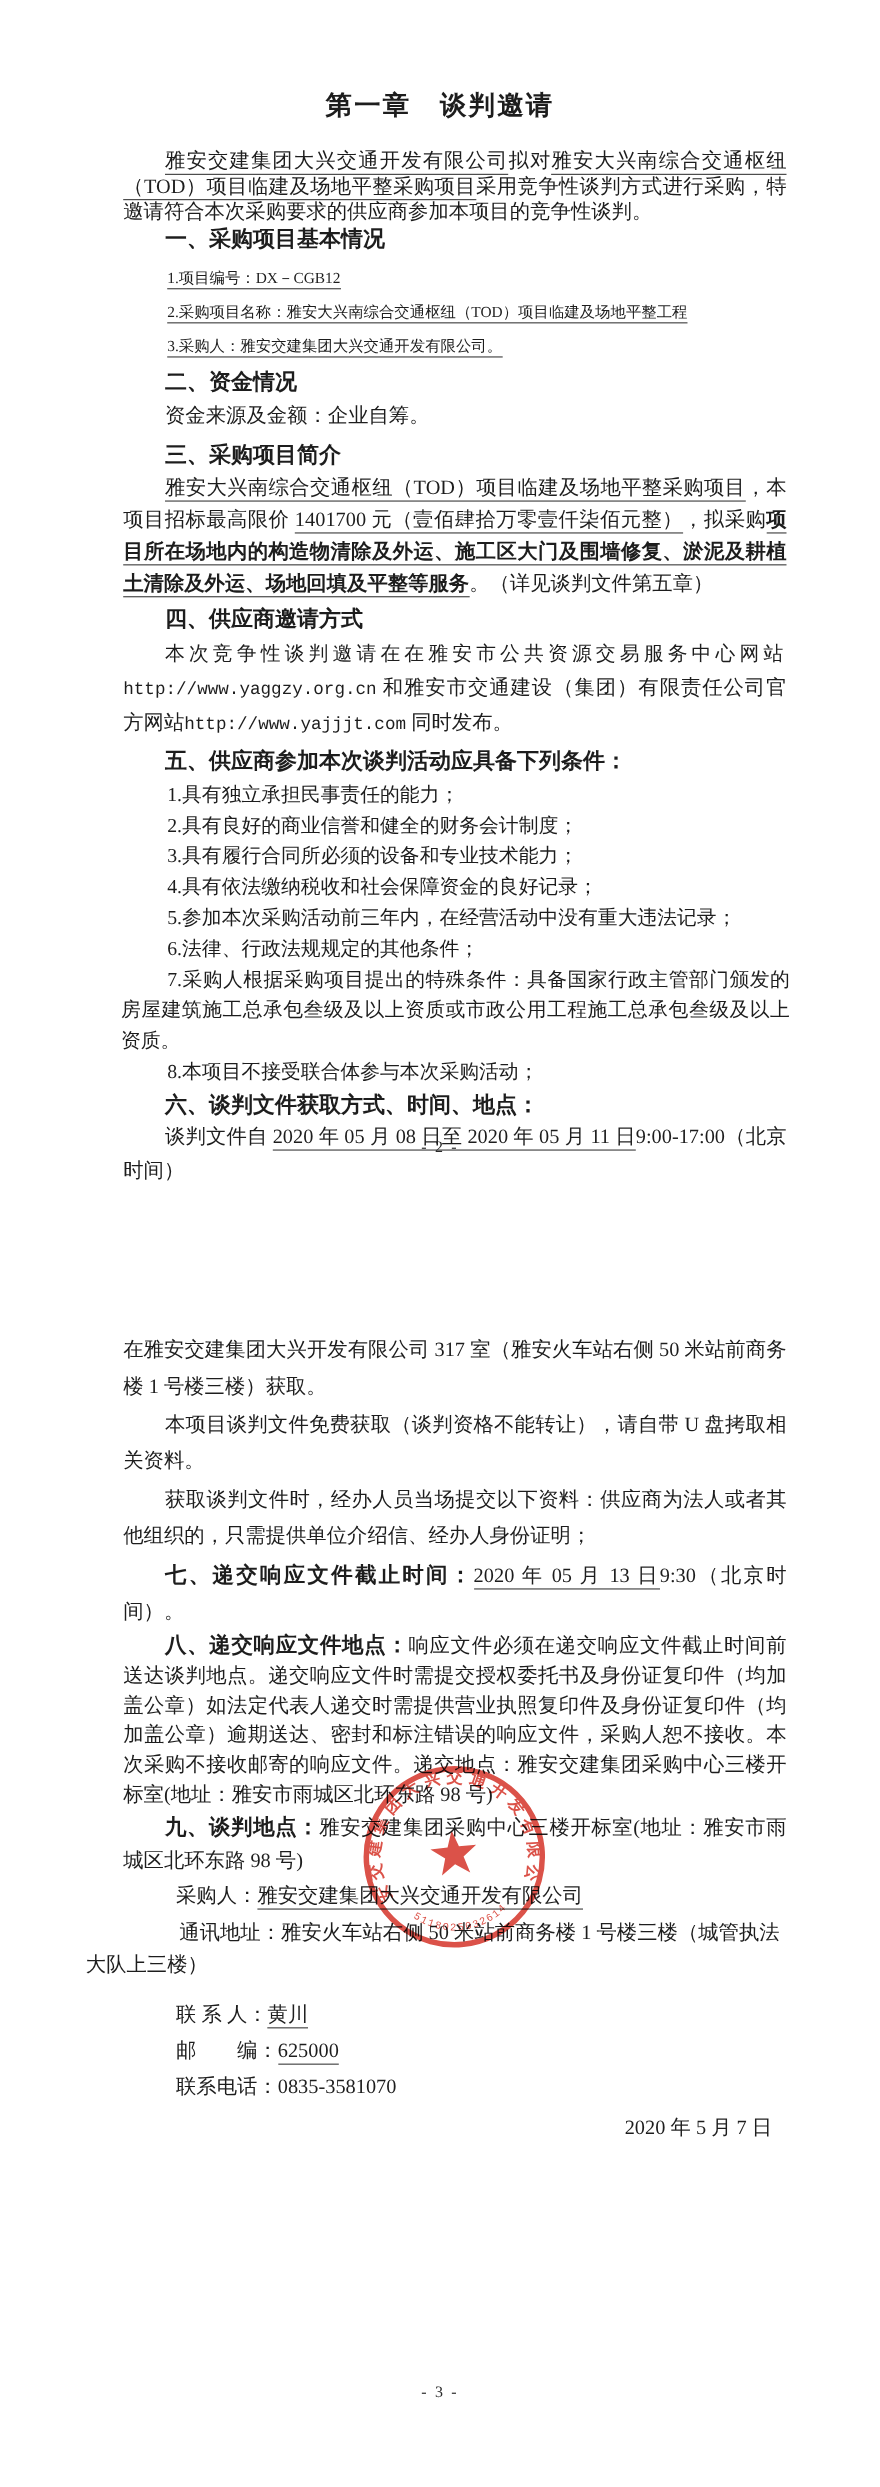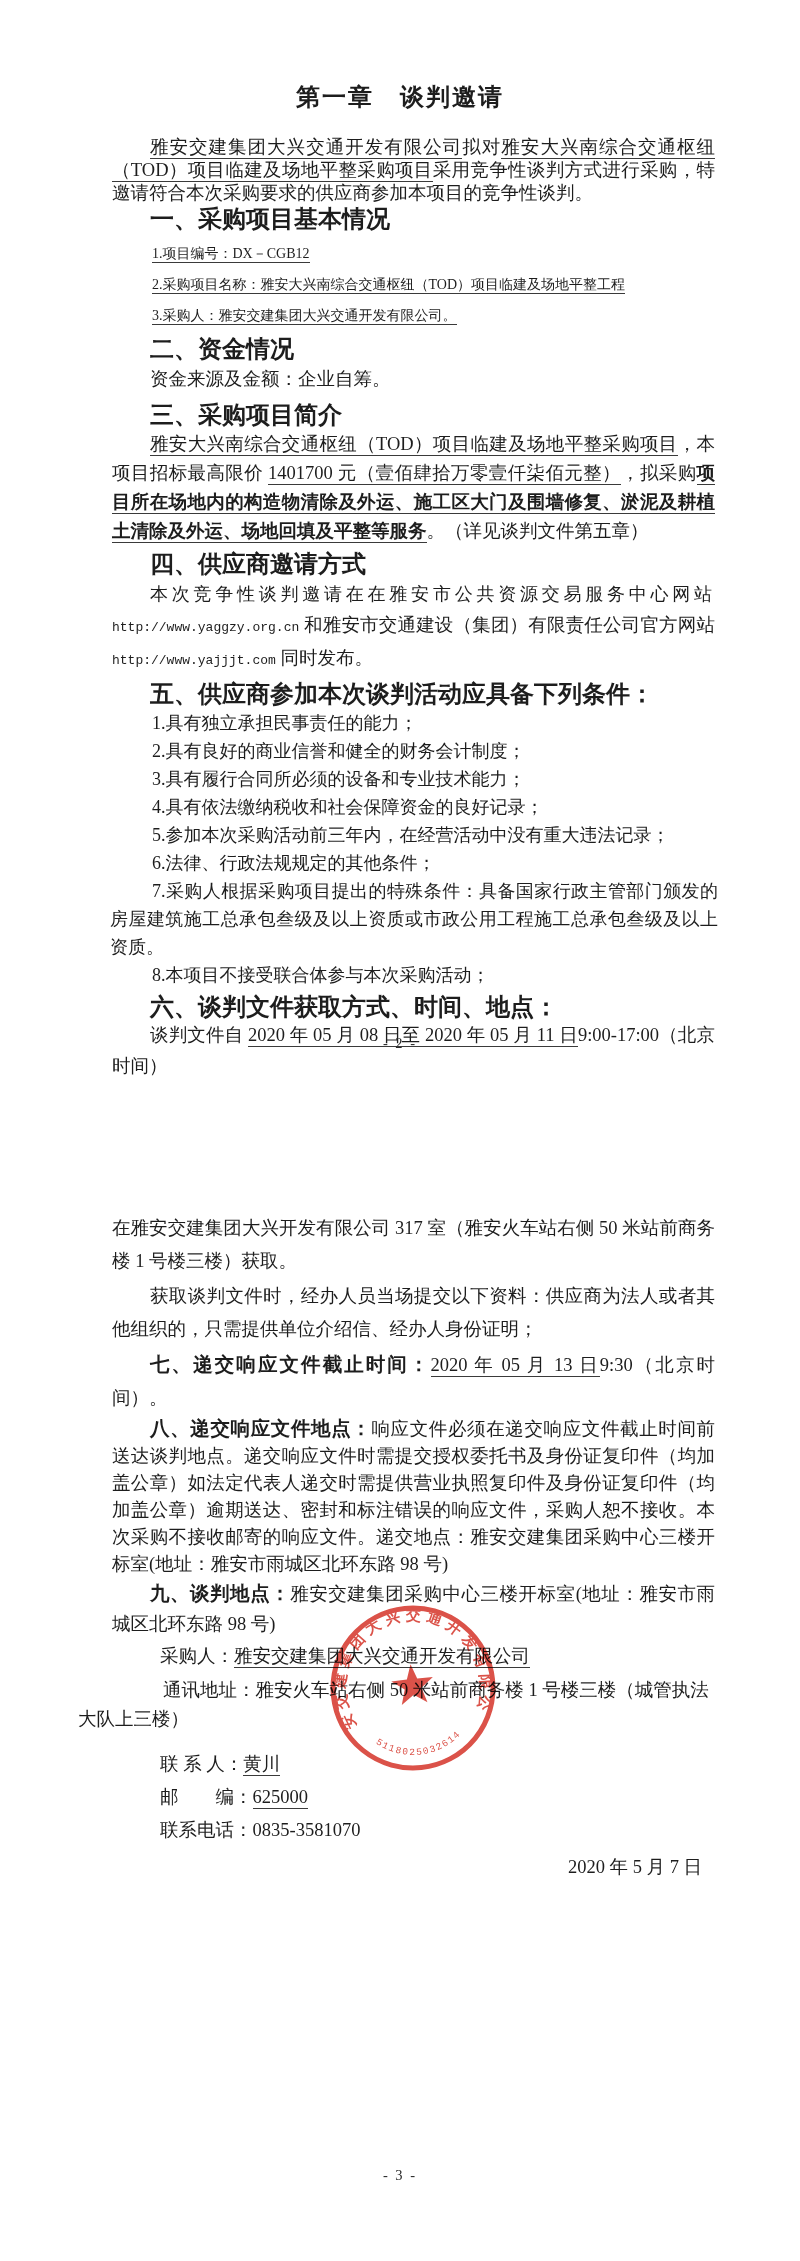--- a/index.html
+++ b/index.html
@@ -13,41 +13,41 @@
   .page-2{top:0;height:1160px;}
   .page-3{top:1160px;height:1101px;}
 
   .doc-title{
     margin:80px 0 0 0;text-align:center;
     font-family:"Liberation Sans","DejaVu Sans",sans-serif;
     font-weight:bold;font-size:24px;line-height:34px;letter-spacing:2px;
   }
   .hd{
     font-family:"Liberation Sans","DejaVu Sans",sans-serif;
-    font-weight:bold;font-size:24px;line-height:27px;
+    font-weight:bold;font-size:20px;line-height:27px;
     margin:4px 85px 0 150px;
   }
   .hd-inline{
     font-family:"Liberation Sans","DejaVu Sans",sans-serif;
     font-weight:bold;font-size:19.5px;margin-top:37px;
   }
   .para{
     margin:2px 85px 0 112px;text-indent:38px;line-height:31px;text-align:justify;
   }
   .para.tight{line-height:29px;}
   .para.noindent{text-indent:0;}
   .item{
     margin:0 0 0 152px;line-height:31px;white-space:nowrap;font-size:14px;
   }
   .cond{
     margin:0 82px 0 110px;text-indent:42px;line-height:28px;font-size:18px;text-align:justify;
   }
   .u{border-bottom:1.5px solid #3a3a3a;padding-bottom:1px;}
   .bold{font-weight:bold;}
-  .mono{font-family:"Liberation Mono","DejaVu Sans Mono",monospace;font-size:13px;}
+  .mono{font-family:"Liberation Mono","DejaVu Sans Mono",monospace;font-size:16px;}
   .ls{letter-spacing:3px;font-size:18px;}
   .contact-line{margin:2px 85px 0 160px;line-height:31px;}
   .addr-line{margin:4px 85px 0 78px;text-indent:85px;line-height:29px;}
   .contact-block{margin-top:14px;}
   .contact-block .contact-line{line-height:33px;margin-top:0;}
   .doc-date{margin:4px 98px 0 0;text-align:right;line-height:33px;}
   .page-num{
     position:absolute;left:0;width:800px;text-align:center;
     font-size:14.5px;color:#2a2a2a;letter-spacing:2px;
   }
@@ -98,20 +98,21 @@
 
     <div class="hd">六、谈判文件获取方式、时间、地点：</div>
     <p class="para" style="margin-top:0;"><span>谈判文件自 </span><span class="u">2020 年 05 月 08 日至 2020 年 05 月 11 日</span><span>9:00-17:00（北京时间）</span></p>
 
     <div class="page-num n2">- 2 -</div>
   </div>
 
   <div class="page page-3">
 
     <p class="para noindent" style="margin-top:52px;line-height:33px;">在雅安交建集团大兴开发有限公司 317 室（雅安火车站右侧 50 米站前商务楼 1 号楼三楼）获取。</p>
+    <p class="para" style="line-height:33px;">本项目谈判文件免费获取（谈判资格不能转让），请自带 U 盘拷取相关资料。</p>
     <p class="para" style="line-height:33px;">获取谈判文件时，经办人员当场提交以下资料：供应商为法人或者其他组织的，只需提供单位介绍信、经办人身份证明；</p>
 
     <p class="para" style="margin-top:2px;line-height:33px;"><span class="hd-inline">七、递交响应文件截止时间：</span><span class="u">2020 年 05 月 13 日</span><span>9:30（北京时间）。</span></p>
 
     <p class="para" style="margin-top:0;line-height:27px;"><span class="hd-inline">八、递交响应文件地点：</span><span>响应文件必须在递交响应文件截止时间前送达谈判地点。递交响应文件时需提交授权委托书及身份证复印件（均加盖公章）如法定代表人递交时需提供营业执照复印件及身份证复印件（均加盖公章）逾期送达、密封和标注错误的响应文件，采购人恕不接收。本次采购不接收邮寄的响应文件。递交地点：雅安交建集团采购中心三楼开标室(地址：雅安市雨城区北环东路 98 号)</span></p>
 
     <p class="para" style="margin-top:0;line-height:30px;"><span class="hd-inline">九、谈判地点：</span><span>雅安交建集团采购中心三楼开标室(地址：雅安市雨城区北环东路 98 号)</span></p>
 
 
     <p class="contact-line"><span>采购人：</span><span class="u">雅安交建集团大兴交通开发有限公司</span></p>

